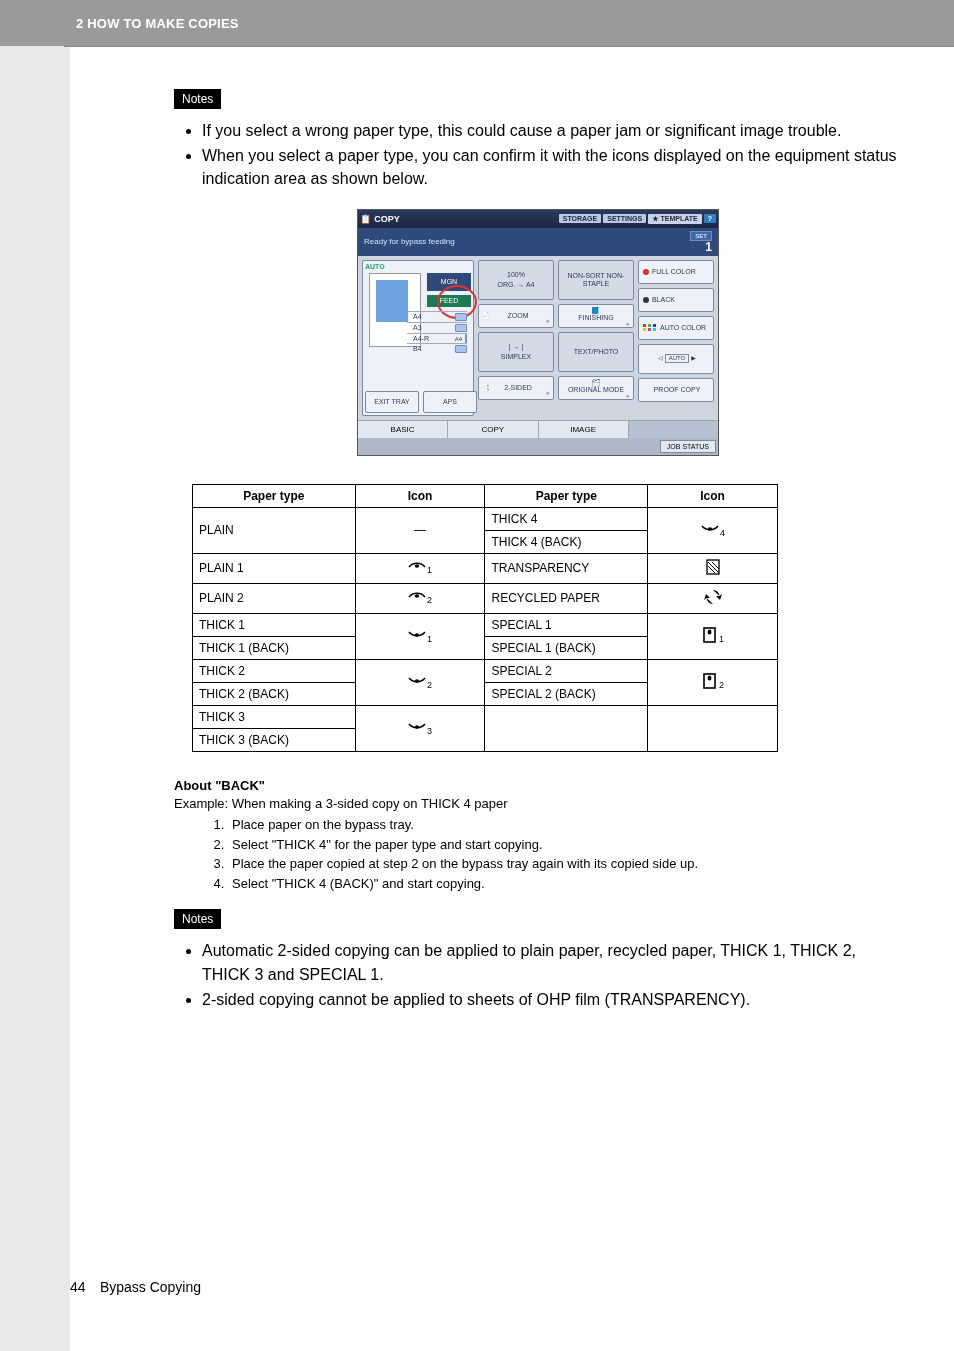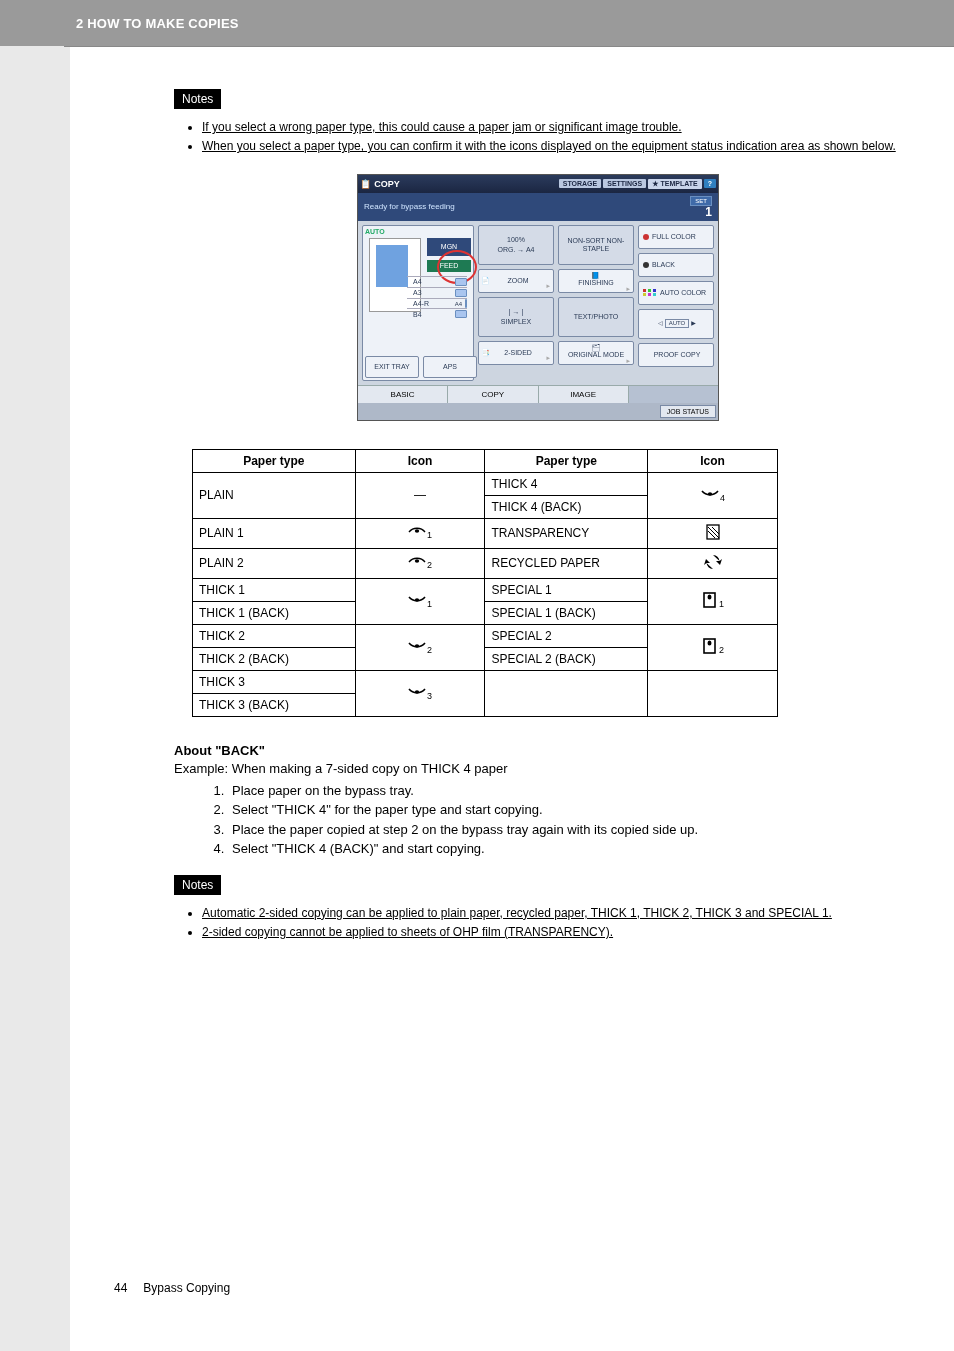--- a/index.html
+++ b/index.html
@@ -48,23 +48,22 @@
     padding: 3px 8px;
     font-size: 12px;
     margin-bottom: 8px;
   }
   ul.notes {
     margin: 2px 0 18px 0;
     padding-left: 28px;
   }
   ul.notes li {
     margin-bottom: 2px;
-    font-size: 12px;
+    font-size: 16px;
     line-height: 1.45;
-    text-decoration: underline;
   }
 
   
   .panel-wrap {
     display: flex;
     justify-content: center;
     margin: 8px 0 28px 0;
   }
   .panel {
     width: 360px;
@@ -252,22 +251,21 @@
   ol.steps li {
     font-size: 13px;
     line-height: 1.5;
     padding-left: 4px;
   }
 
   .footer {
     position: absolute;
     left: 70px;
     bottom: 56px;
-    font-size: 12px;
-    padding-left: 44px;
+    font-size: 14px;
   }
   .footer .pg { display:inline-block; width:26px;}
 </style>
 </head>
 <body>
 
 <div class="page">
 
   <div class="header-bar">
     <span>2 HOW TO MAKE COPIES</span>
@@ -546,21 +544,21 @@
         <td class="label-cell" rowspan="2"></td>
         <td class="icon-cell" rowspan="2"></td>
       </tr>
       <tr>
         <td class="label-cell">THICK 3 (BACK)</td>
       </tr>
     </tbody>
       </table>
 
     <div class="about-h">About "BACK"</div>
-    <div class="about-txt">Example: When making a 7-sided copy on THICK 4 paper</div>
+    <div class="about-txt">Example: When making a 3-sided copy on THICK 4 paper</div>
     <ol class="steps">
       <li>Place paper on the bypass tray.</li>
       <li>Select "THICK 4" for the paper type and start copying.</li>
       <li>Place the paper copied at step 2 on the bypass tray again with its copied side up.</li>
       <li>Select "THICK 4 (BACK)" and start copying.</li>
     </ol>
 
     <div class="notes-label">Notes</div>
     <ul class="notes">
       <li>Automatic 2-sided copying can be applied to plain paper, recycled paper, THICK 1, THICK 2, THICK 3 and SPECIAL 1.</li>

